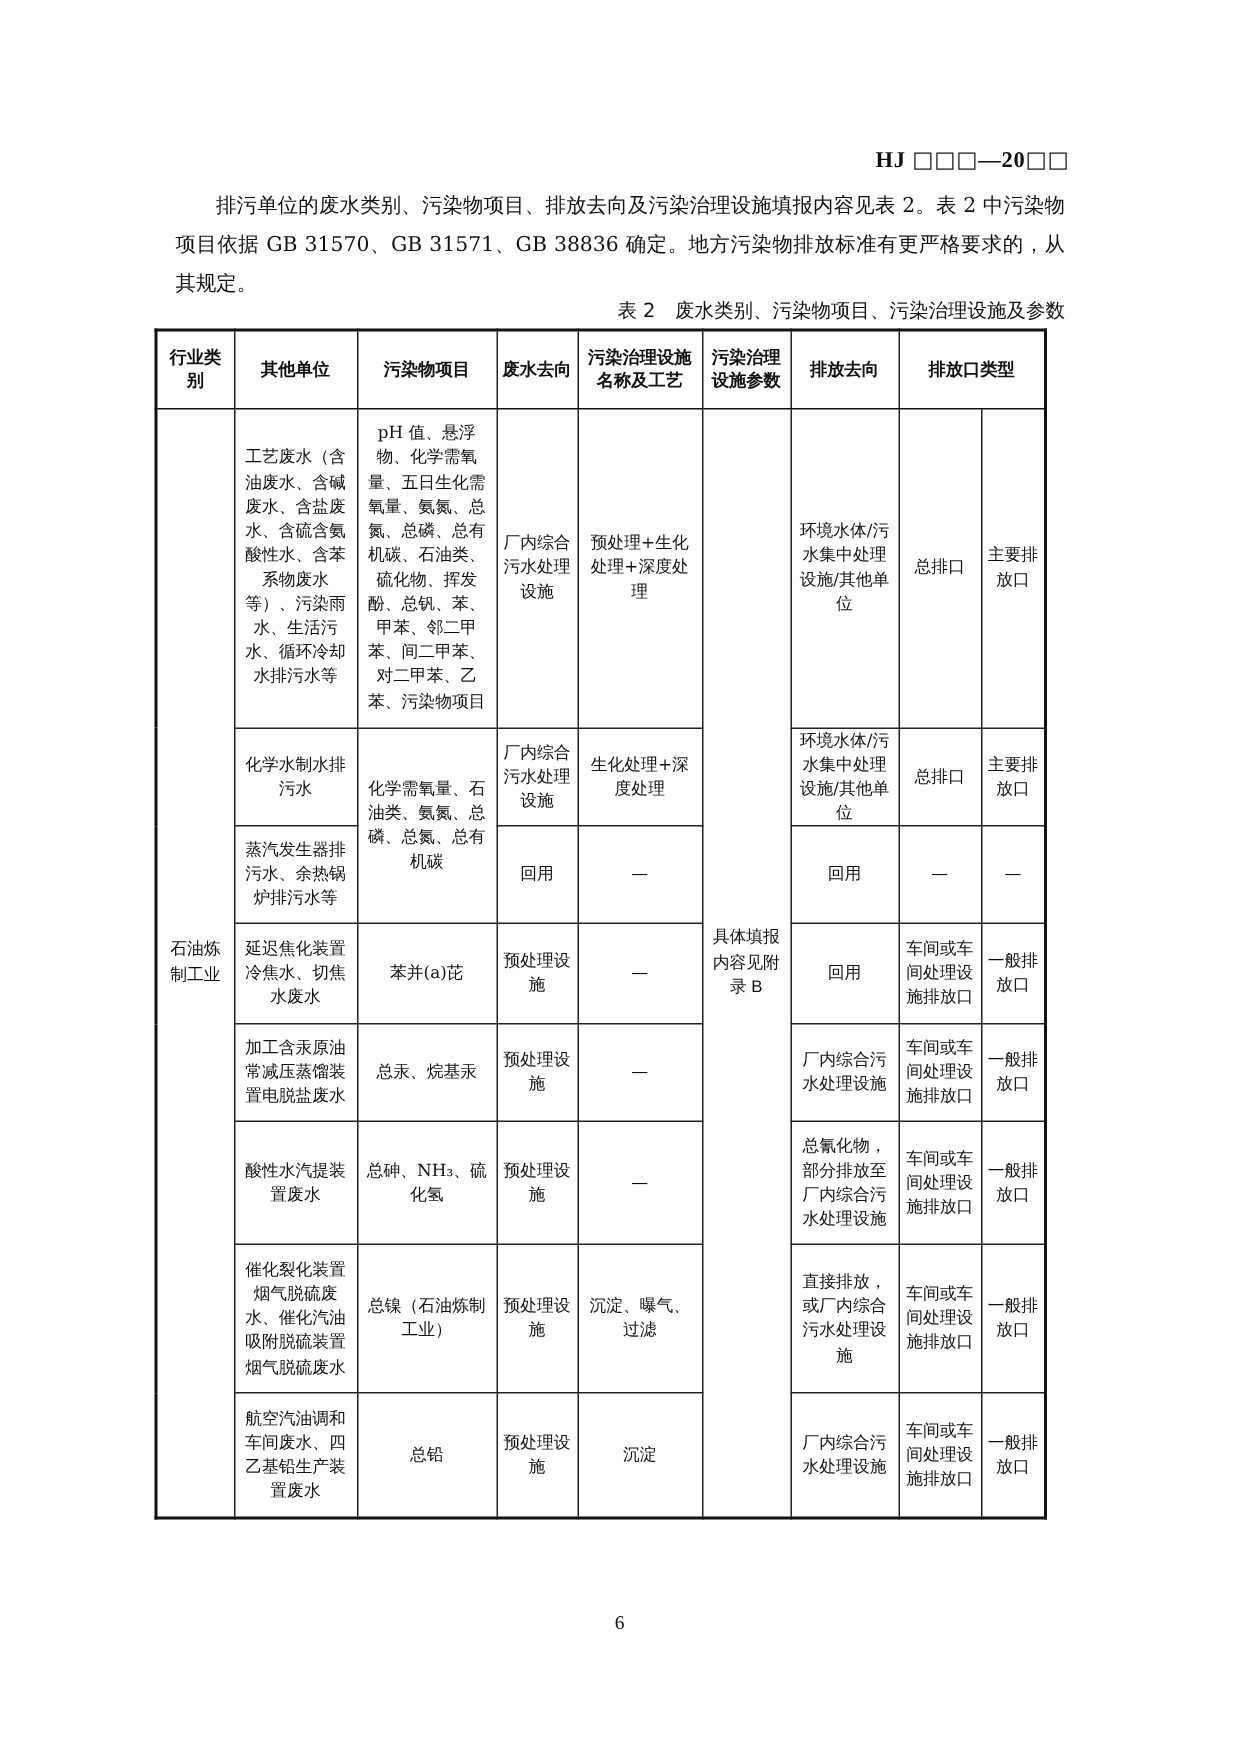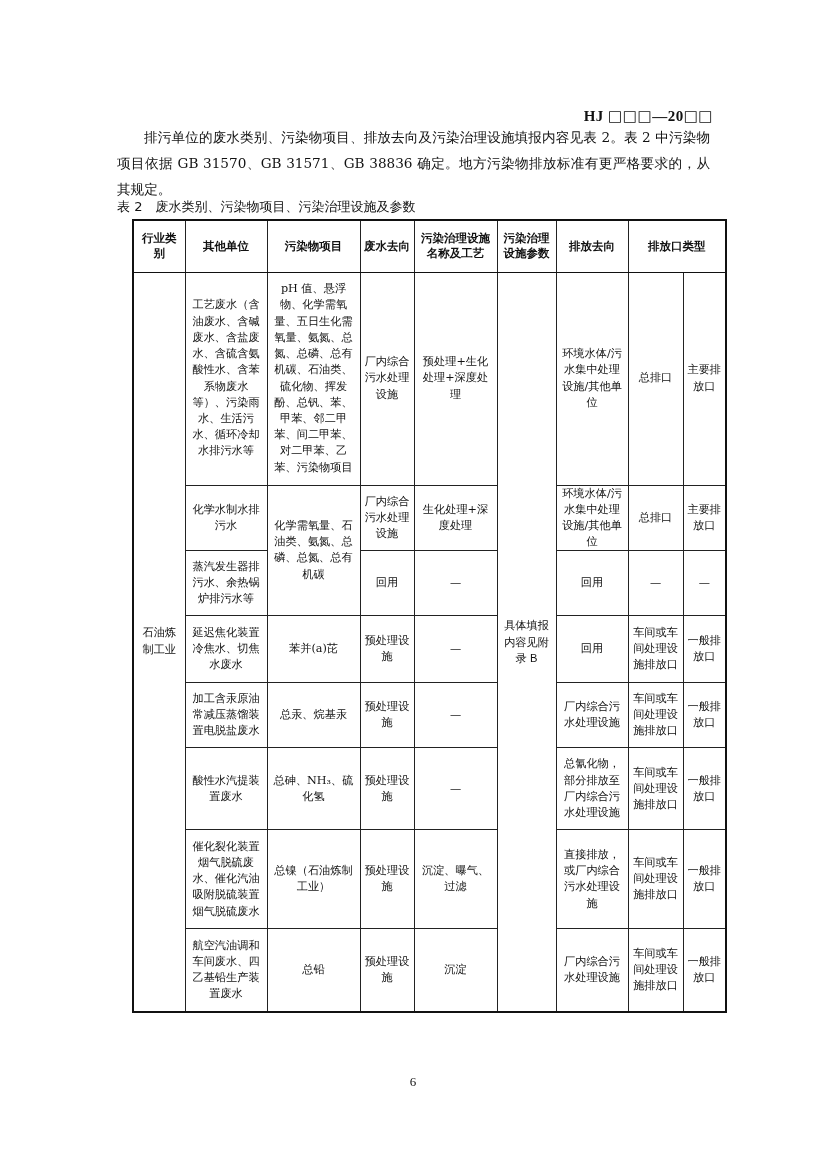--- a/index.html
+++ b/index.html
@@ -1,21 +1,21 @@
 <!DOCTYPE html>
 <html><head>
 <meta charset="utf-8">
 <style>
   html, body { margin:0; padding:0; background:#ffffff; }
   body { width:826px; height:1169px; position:relative; overflow:hidden; font-family:"DejaVu Serif", serif; color:#111; }
-  .hdr { position:absolute; top:107px; right:113px; font-size:15px; font-weight:bold; font-family:"Liberation Serif", serif; letter-spacing:0.5px; }
+  .hdr { position:absolute; top:97px; right:113px; font-size:15px; font-weight:bold; font-family:"Liberation Serif", serif; letter-spacing:0.5px; }
   .hdr .boxes { font-family:"DejaVu Sans", sans-serif; font-weight:normal; }
   .para { position:absolute; left:117px; top:124px; width:593px; font-size:13.6px; line-height:26px; text-indent:27px; text-align:justify; }
-  .caption { position:absolute; left:117px; top:198px; width:593px; text-align:left; font-family:"DejaVu Sans", sans-serif; font-size:13px; }
-  table { position:absolute; left:132px; top:219px; border-collapse:collapse; table-layout:fixed; border:2px solid #111; }
+  .caption { position:absolute; left:117px; top:198px; width:593px; text-align:right; font-family:"DejaVu Sans", sans-serif; font-size:13px; }
+  table { position:absolute; left:103px; top:219px; border-collapse:collapse; table-layout:fixed; border:2px solid #111; }
   td, th { border:1px solid #222; text-align:center; vertical-align:middle; font-size:11.2px; line-height:16.2px; padding:0 3px; font-weight:normal; word-break:break-all; }
   th { font-family:"DejaVu Sans", sans-serif; font-weight:bold; font-size:11.5px; line-height:15px; border-bottom:1.5px solid #111; }
   .sans { font-family:Liberation Sans, sans-serif; }
   .pageno { position:absolute; top:1074px; left:0; width:826px; text-align:center; font-size:13px; font-family:"Liberation Serif", serif; }
 </style>
 </head>
 <body>
 
 <div class="hdr"><span>HJ </span><span class="boxes">□□□</span><span>—20</span><span class="boxes">□□</span></div>
 

